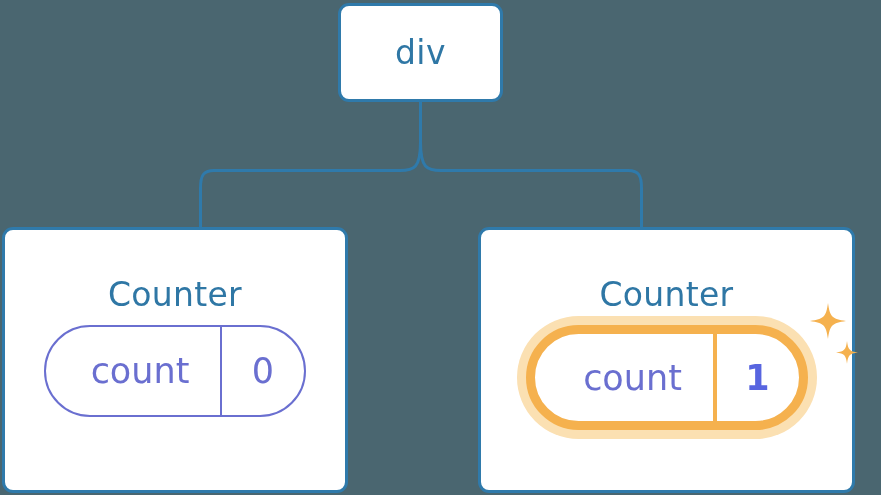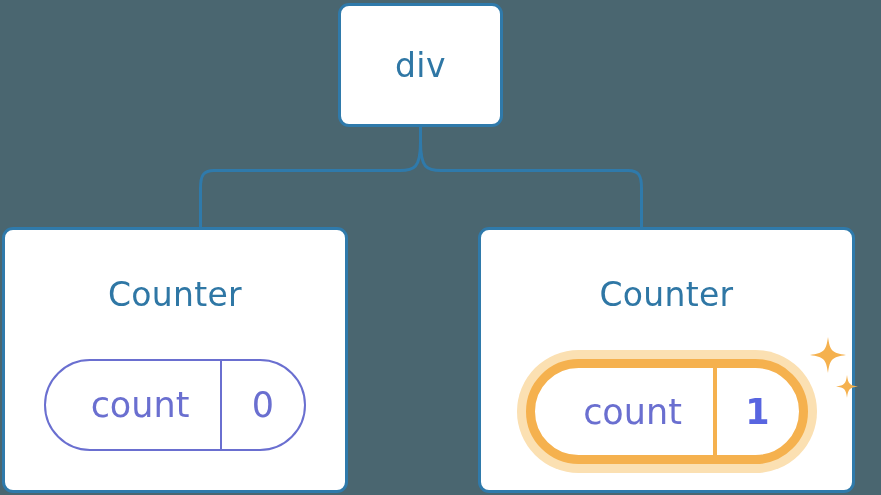--- a/index.html
+++ b/index.html
@@ -41,21 +41,21 @@
     display: flex;
     flex-direction: column;
     align-items: center;
   }
 
   
   #node-div {
     left: 338px;
     top: 3px;
     width: 165px;
-    height: 124px;
+    height: 99px;
     justify-content: center;
   }
   .node-title-root {
     font-family: "DejaVu Sans", sans-serif;
     font-size: 33px;
     color: #2f77a5;
     letter-spacing: 0.5px;
     line-height: 1;
   }
 
@@ -78,21 +78,21 @@
     color: #2f77a5;
     letter-spacing: 0.3px;
     line-height: 1;
     margin-top: 48px;
     text-align: center;
   }
 
   
   .pill-wrap {
     position: relative;
-    margin-top: 48px;
+    margin-top: 14px;
     display: flex;
     align-items: flex-end;
     justify-content: center;
   }
   .pill {
     position: relative;
     display: flex;
     align-items: stretch;
     box-sizing: border-box;
     border-radius: 999px;

